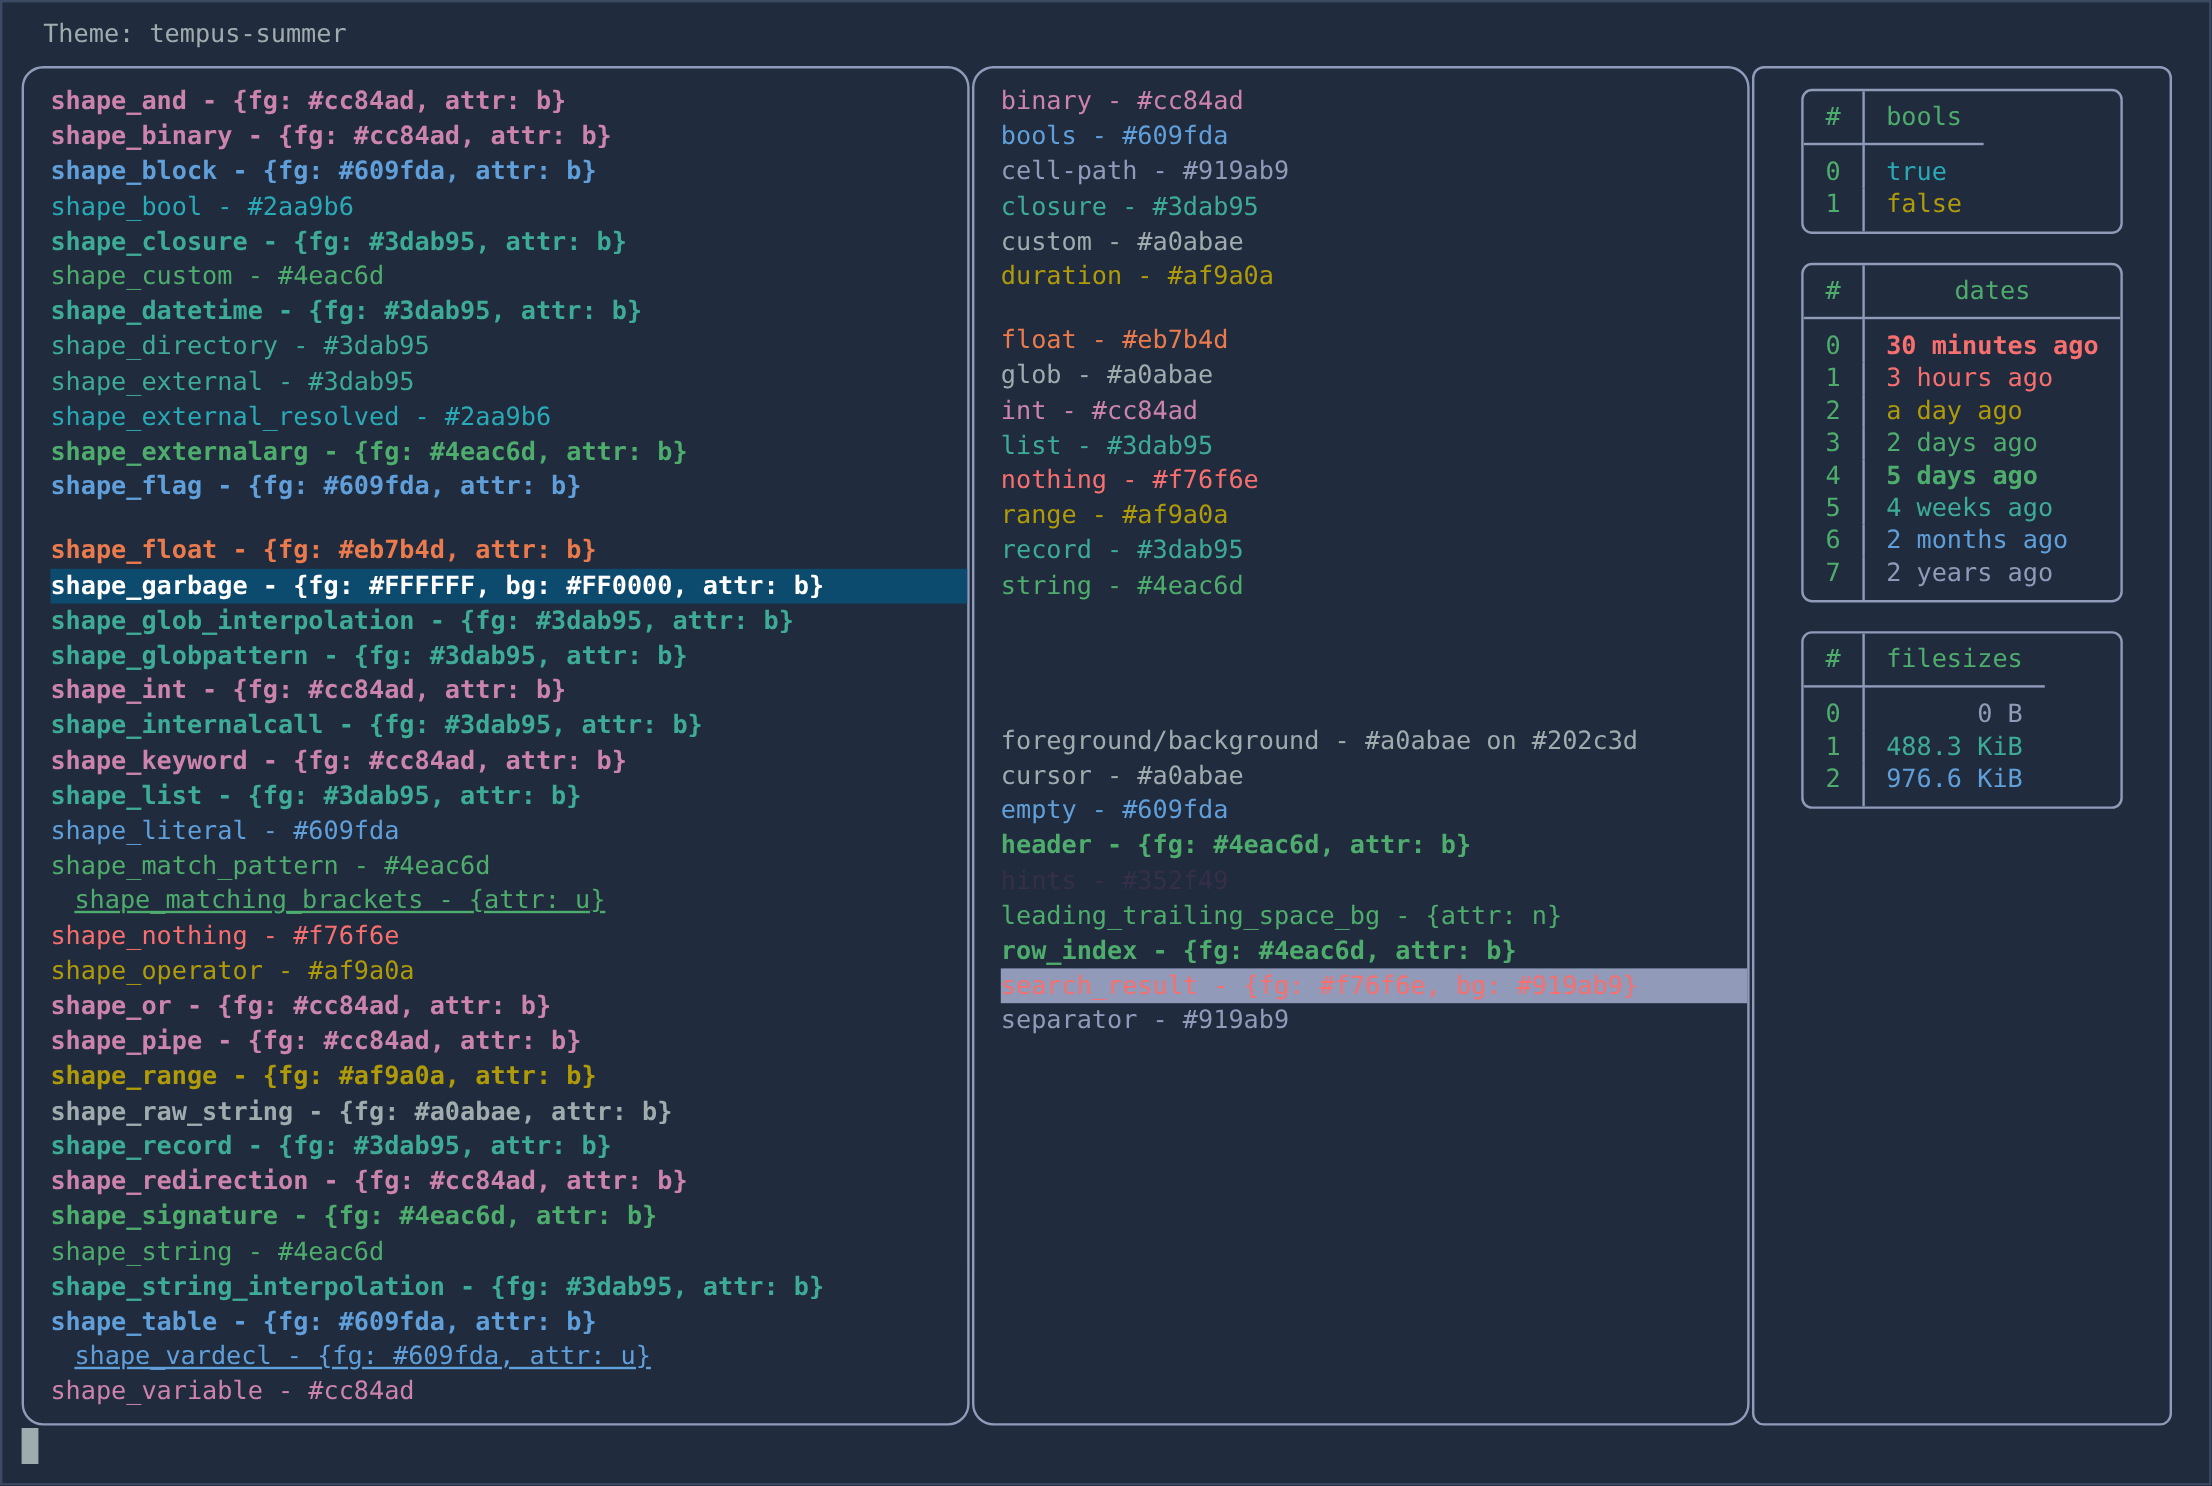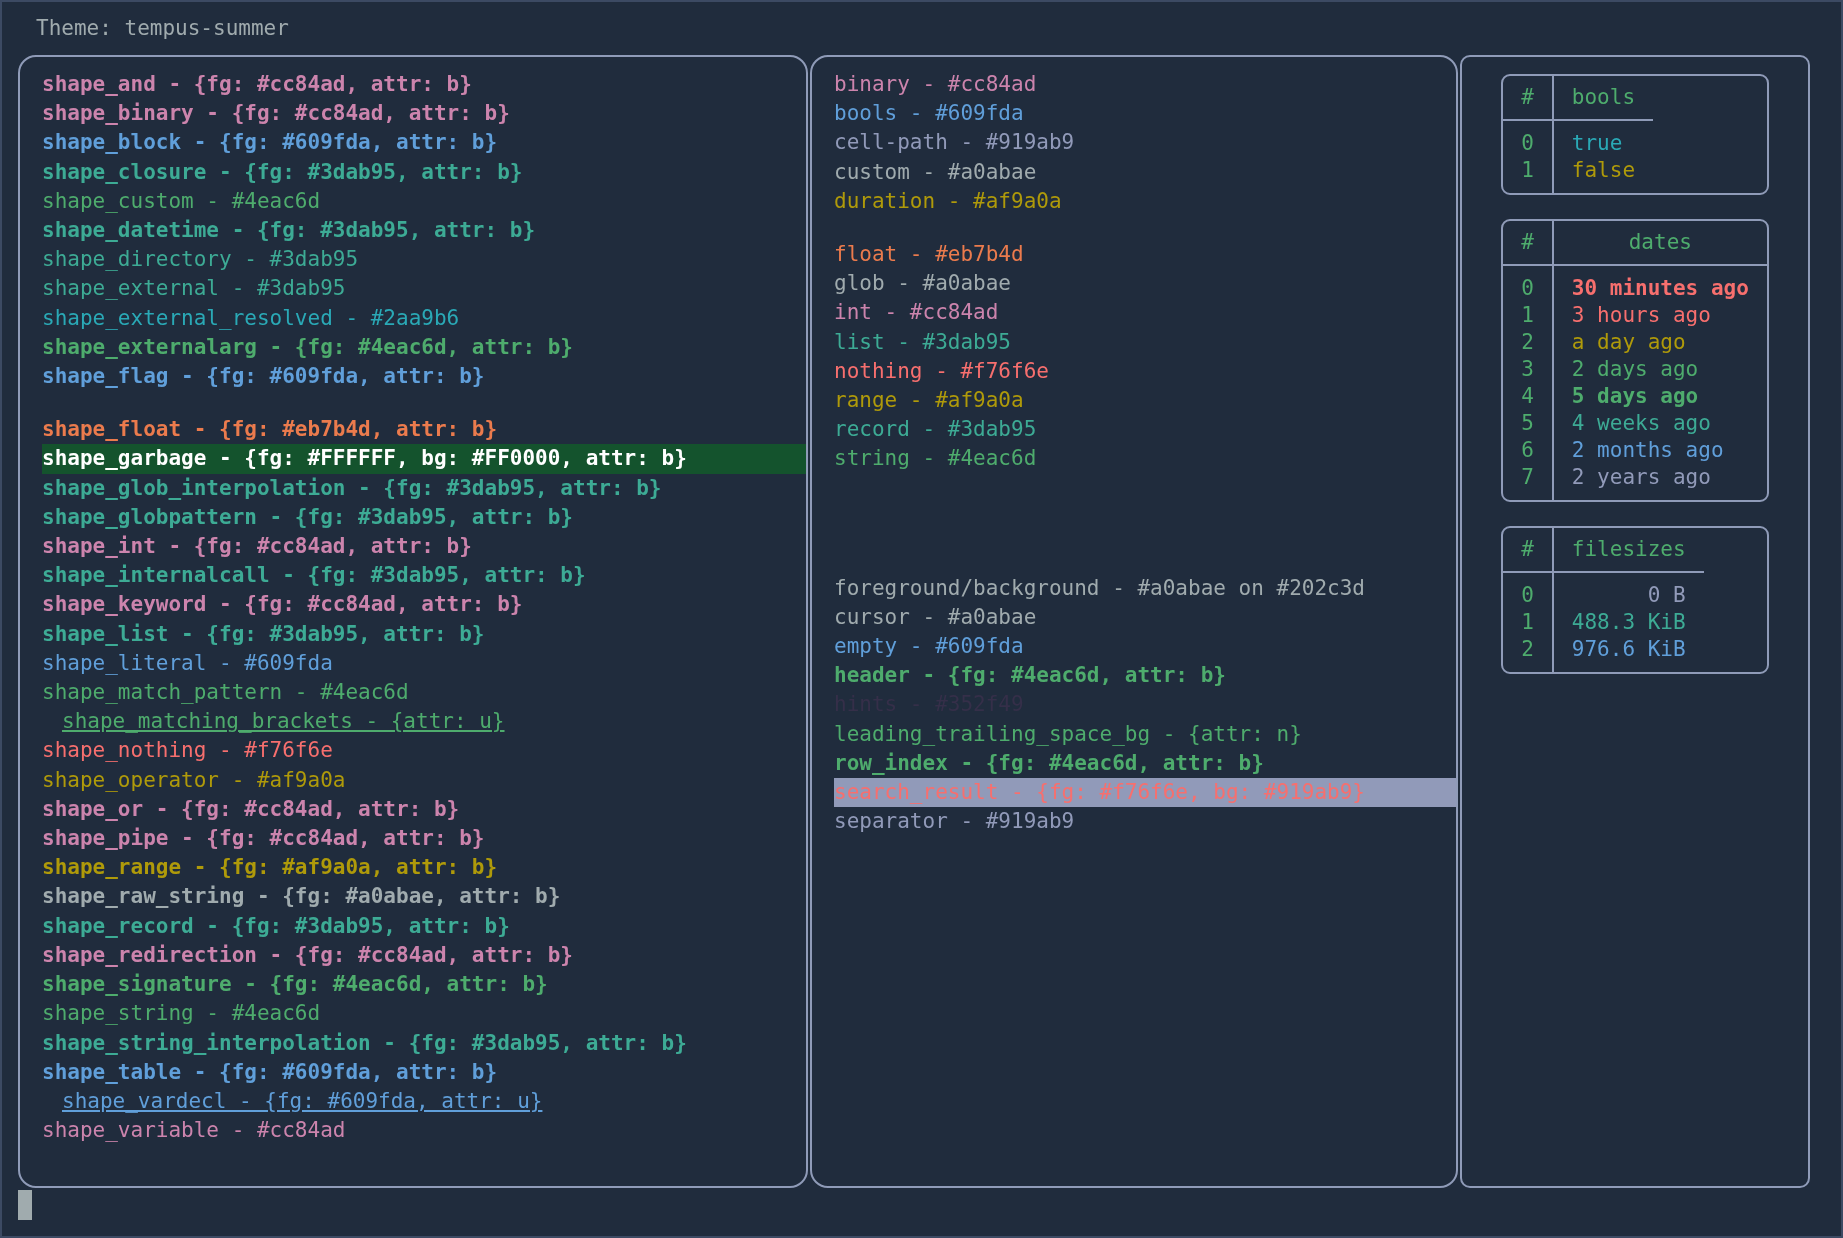--- a/index.html
+++ b/index.html
@@ -84,21 +84,21 @@
   .c-green  { color: #4eac6d; }
   .c-orange { color: #eb7b4d; margin-top: 24px; }
   .c-yellow { color: #af9a0a; }
   .c-red    { color: #f76f6e; }
   .c-gray   { color: #a0abae; }
   .c-sep    { color: #919ab9; }
   .c-dim    { color: #352f49; }
   .c-white  { color: #FFFFFF; }
   .b { font-weight: bold; }
   .u { text-decoration: underline; margin-left: 20px; }
-  .bg-red { background: #14532d; }
+  .bg-red { background: #0c4a6e; }
   .bg-sel { background: #919ab9; }
   .tbl-box {
     border: 2px solid #8f9bb8;
     border-radius: 9px;
     overflow: hidden;
     margin-bottom: 24px;
   }
   .tbl-box table {
     border-collapse: collapse;
     font-size: 21px;
@@ -147,20 +147,21 @@
 
   <div class="theme-line">Theme: tempus-summer</div>
 
   <div class="panels">
 
     <div class="panel panel-left">
       <div id="shapes-list">
           <div class="line c-pink b">shape_and - {fg: #cc84ad, attr: b}</div>
           <div class="line c-pink b">shape_binary - {fg: #cc84ad, attr: b}</div>
           <div class="line c-blue b">shape_block - {fg: #609fda, attr: b}</div>
+          <div class="line c-cyan">shape_bool - #2aa9b6</div>
           <div class="line c-teal b">shape_closure - {fg: #3dab95, attr: b}</div>
           <div class="line c-green">shape_custom - #4eac6d</div>
           <div class="line c-teal b">shape_datetime - {fg: #3dab95, attr: b}</div>
           <div class="line c-teal">shape_directory - #3dab95</div>
           <div class="line c-teal">shape_external - #3dab95</div>
           <div class="line c-cyan">shape_external_resolved - #2aa9b6</div>
           <div class="line c-green b">shape_externalarg - {fg: #4eac6d, attr: b}</div>
           <div class="line c-blue b">shape_flag - {fg: #609fda, attr: b}</div>
           <div class="line c-orange b">shape_float - {fg: #eb7b4d, attr: b}</div>
           <div class="line c-white b bg-red">shape_garbage - {fg: #FFFFFF, bg: #FF0000, attr: b}</div>
@@ -188,20 +189,21 @@
           <div class="line c-blue u">shape_vardecl - {fg: #609fda, attr: u}</div>
           <div class="line c-pink">shape_variable - #cc84ad</div>
         </div>
     </div>
 
     <div class="panel panel-mid">
       <div id="types-list">
           <div class="line c-pink">binary - #cc84ad</div>
           <div class="line c-blue">bools - #609fda</div>
           <div class="line c-sep">cell-path - #919ab9</div>
+          <div class="line c-teal">closure - #3dab95</div>
           <div class="line c-gray">custom - #a0abae</div>
           <div class="line c-yellow">duration - #af9a0a</div>
           <div class="line c-orange">float - #eb7b4d</div>
           <div class="line c-gray">glob - #a0abae</div>
           <div class="line c-pink">int - #cc84ad</div>
           <div class="line c-teal">list - #3dab95</div>
           <div class="line c-red">nothing - #f76f6e</div>
           <div class="line c-yellow">range - #af9a0a</div>
           <div class="line c-teal">record - #3dab95</div>
           <div class="line c-green">string - #4eac6d</div>

